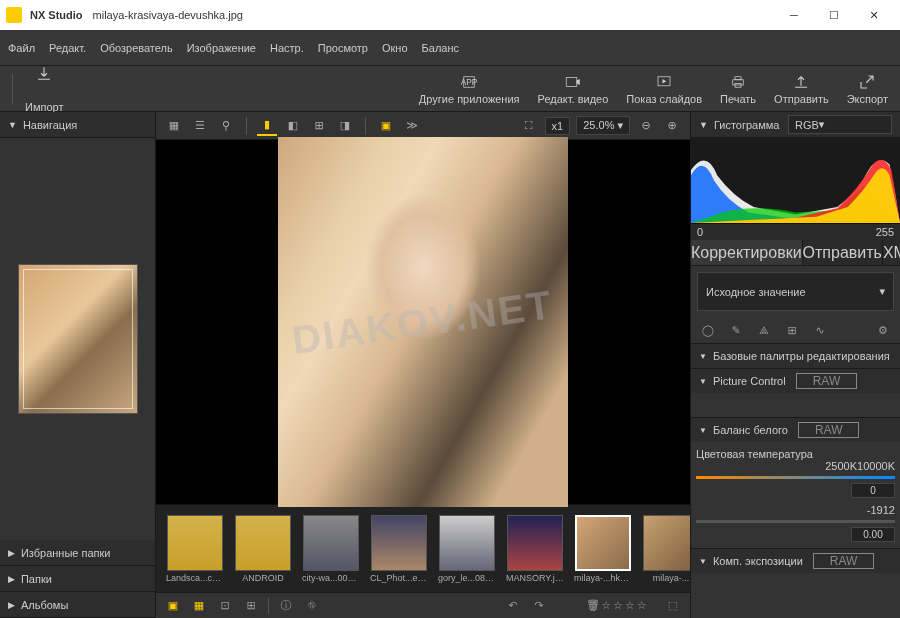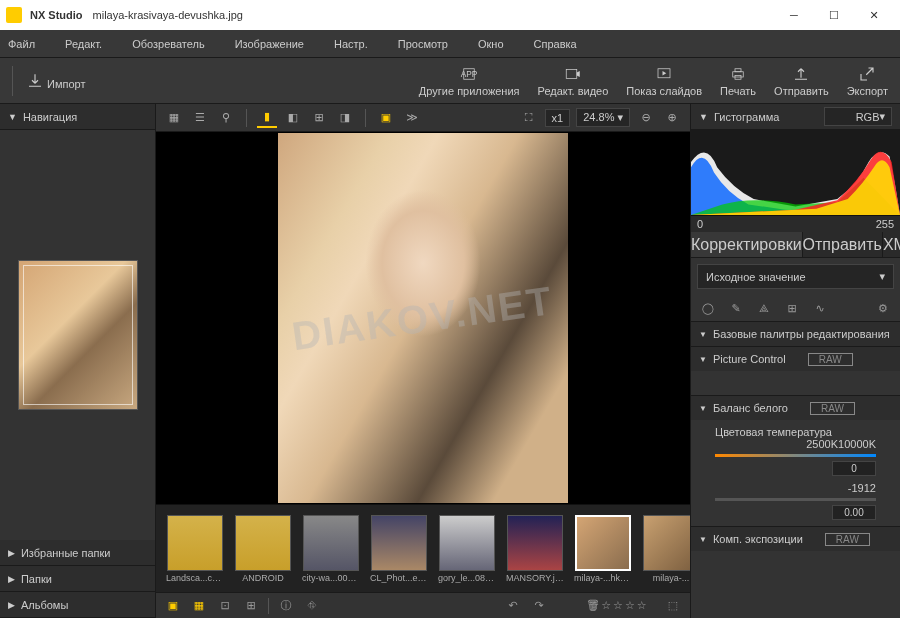--- a/index.html
+++ b/index.html
@@ -3,24 +3,24 @@
 <meta charset="utf-8">
 <style>
 *{margin:0;padding:0;box-sizing:border-box;font-family:"Segoe UI",Arial,sans-serif;font-size:11px;color:#ccc;user-select:none}
 body{background:#2a2a2a;width:900px;height:618px;overflow:hidden;display:flex;flex-direction:column}
 .titlebar{height:30px;background:#fff;display:flex;align-items:center;padding:0 6px;color:#333}
 .titlebar .logo{width:16px;height:16px;background:#ffcc00;border-radius:2px;margin-right:8px}
 .titlebar .app{font-weight:600;color:#333;margin-right:10px}
 .titlebar .fname{color:#333}
 .titlebar .spacer{flex:1}
 .titlebar .winbtn{width:40px;height:30px;display:flex;align-items:center;justify-content:center;color:#333}
-.menubar{height:28px;background:#383838;display:flex;align-items:center;padding:0 8px;gap:30px;border-bottom:1px solid #1a1a1a}
+.menubar{height:36px;background:#383838;display:flex;align-items:center;padding:0 8px;gap:14px;border-bottom:1px solid #1a1a1a}
 .menubar div{color:#ccc;cursor:pointer}
 .toolbar{height:46px;background:#383838;display:flex;align-items:center;padding:0 12px;border-bottom:1px solid #1a1a1a}
-.toolbar .importbtn{display:flex;flex-direction:row;align-items:flex-end;gap:2px;cursor:pointer}
+.toolbar .importbtn{display:flex;flex-direction:column;align-items:center;gap:18px;cursor:pointer}
 .toolbar .importbtn svg{width:20px;height:18px}
 .toolbar .spacer{flex:1}
 .toolbar .tbtn{display:flex;flex-direction:column;align-items:center;gap:2px;cursor:pointer;margin-left:18px}
 .toolbar .tbtn svg{width:20px;height:18px}
 .main{flex:1;display:flex;min-height:0}
 .leftpanel{width:156px;background:#333;border-right:1px solid #1a1a1a;display:flex;flex-direction:column}
 .panelhdr{height:26px;background:#2d2d2d;display:flex;align-items:center;padding:0 8px;border-bottom:1px solid #1a1a1a;cursor:pointer}
 .panelhdr .tri{margin-right:6px;font-size:9px}
 .leftpanel .thumbwrap{flex:1;display:flex;align-items:center;justify-content:center;padding:10px}
 .navthumb{width:120px;height:150px;background:linear-gradient(135deg,#d4a574 0%,#e8c89a 40%,#8a6d4e 60%,#c8a880 100%);position:relative;border:1px solid #555}
@@ -45,33 +45,33 @@
 .bottombar{height:26px;background:#333;border-top:1px solid #1a1a1a;display:flex;align-items:center;padding:0 8px;gap:8px}
 .bottombar .ico{width:18px;height:18px;display:flex;align-items:center;justify-content:center;color:#999}
 .bottombar .ylw{color:#ffcc00}
 .rightpanel{width:210px;background:#333;border-left:1px solid #1a1a1a;display:flex;flex-direction:column;overflow:hidden}
 .histogram{height:86px;background:#1a1a1a;position:relative;border-bottom:1px solid #111}
 .histogram svg{width:100%;height:100%}
 .histlabels{display:flex;justify-content:space-between;padding:2px 6px;background:#2a2a2a;font-size:10px}
 .tabs{height:26px;display:flex;background:#2a2a2a;border-bottom:1px solid #1a1a1a}
 .tabs .tab{flex:1;display:flex;align-items:center;justify-content:center;font-size:16px;cursor:pointer;border-right:1px solid #1a1a1a}
 .tabs .tab.active{background:#383838}
-.dropdown{margin:6px;background:#252525;border:1px solid #444;padding:5px 8px;display:flex;justify-content:space-between;align-items:center;cursor:pointer}
+.dropdown{margin:6px;background:#252525;border:1px solid #444;padding:12px 8px;display:flex;justify-content:space-between;align-items:center;cursor:pointer}
 .toolrow{display:flex;gap:10px;padding:4px 8px;align-items:center}
 .toolrow .ico{width:18px;height:18px;display:flex;align-items:center;justify-content:center;color:#999;cursor:pointer}
 .section{border-top:1px solid #1a1a1a}
 .sechdr{height:24px;display:flex;align-items:center;padding:0 8px;background:#2d2d2d;cursor:pointer;gap:6px}
 .sechdr .tri{font-size:8px}
-.sechdr .raw{font-size:10px;border:1px solid #888;padding:0 10px;margin-left:16px;color:#888}
-.secbody{padding:6px 24px;font-size:10px;color:#888}
+.sechdr .raw{font-size:12px;border:1px solid #888;padding:0 16px;margin-left:4px;color:#888}
+.secbody{padding:6px 5px;font-size:10px;color:#888}
 .slider{height:3px;background:#555;margin:4px 0;position:relative}
 .slider .fill{position:absolute;height:100%;background:linear-gradient(90deg,#f80,#08f)}
 .slabel{display:flex;justify-content:flex-end;font-size:9px;color:#777}
 .valbox{width:44px;background:#222;border:1px solid #444;text-align:center;padding:1px 0;font-size:10px;float:right}
-.rgbsel{background:#252525;border:1px solid #444;padding:2px 6px;margin-left:auto;width:68px;display:flex;justify-content:flex-end;align-items:center}
+.rgbsel{background:#252525;border:1px solid #444;padding:2px 6px;margin-left:auto;width:104px;display:flex;justify-content:flex-start;align-items:center}
 </style>
 </head>
 <body>
 
 <div class="titlebar">
   <div class="logo"></div>
   <div class="app">NX Studio</div>
   <div class="fname">milaya-krasivaya-devushka.jpg</div>
   <div class="spacer"></div>
   <div class="winbtn">─</div>
@@ -80,21 +80,21 @@
 </div>
 
 <div class="menubar">
   <div>Файл</div>
   <div>Редакт.</div>
   <div>Обозреватель</div>
   <div>Изображение</div>
   <div>Настр.</div>
   <div>Просмотр</div>
   <div>Окно</div>
-  <div>Справка</div>
+  <div>Баланс</div>
 </div>
 
 <div class="toolbar">
   <div style="width:1px;height:30px;background:#555;margin-right:12px"></div>
   <div class="importbtn">
     <svg viewBox="0 0 24 24">
         <path fill="none" stroke="#ccc" stroke-width="1.5" d="M12 3v12m0 0l-4-4m4 4l4-4M4 19h16"></path>
       </svg>
     <span>Импорт</span>
   </div>
@@ -174,21 +174,21 @@
       <div class="ico active yellow">▮</div>
       <div class="ico">◧</div>
       <div class="ico">⊞</div>
       <div class="ico">◨</div>
       <div class="sep"></div>
       <div class="ico yellow">▣</div>
       <div class="ico">≫</div>
       <div style="flex:1"></div>
       <div class="ico">⛶</div>
       <div class="zoom">x1</div>
-      <div class="zoom"><span>24.8%</span> ▾</div>
+      <div class="zoom"><span>25.0%</span> ▾</div>
       <div class="ico">⊖</div>
       <div class="ico">⊕</div>
     </div>
     <div class="canvas">
       <div class="photo"></div>
       <div class="watermark">DIAKOV.NET</div>
     </div>
     <div class="filmstrip">
       <div class="fitem">
           <div class="fthumb folder"></div>

